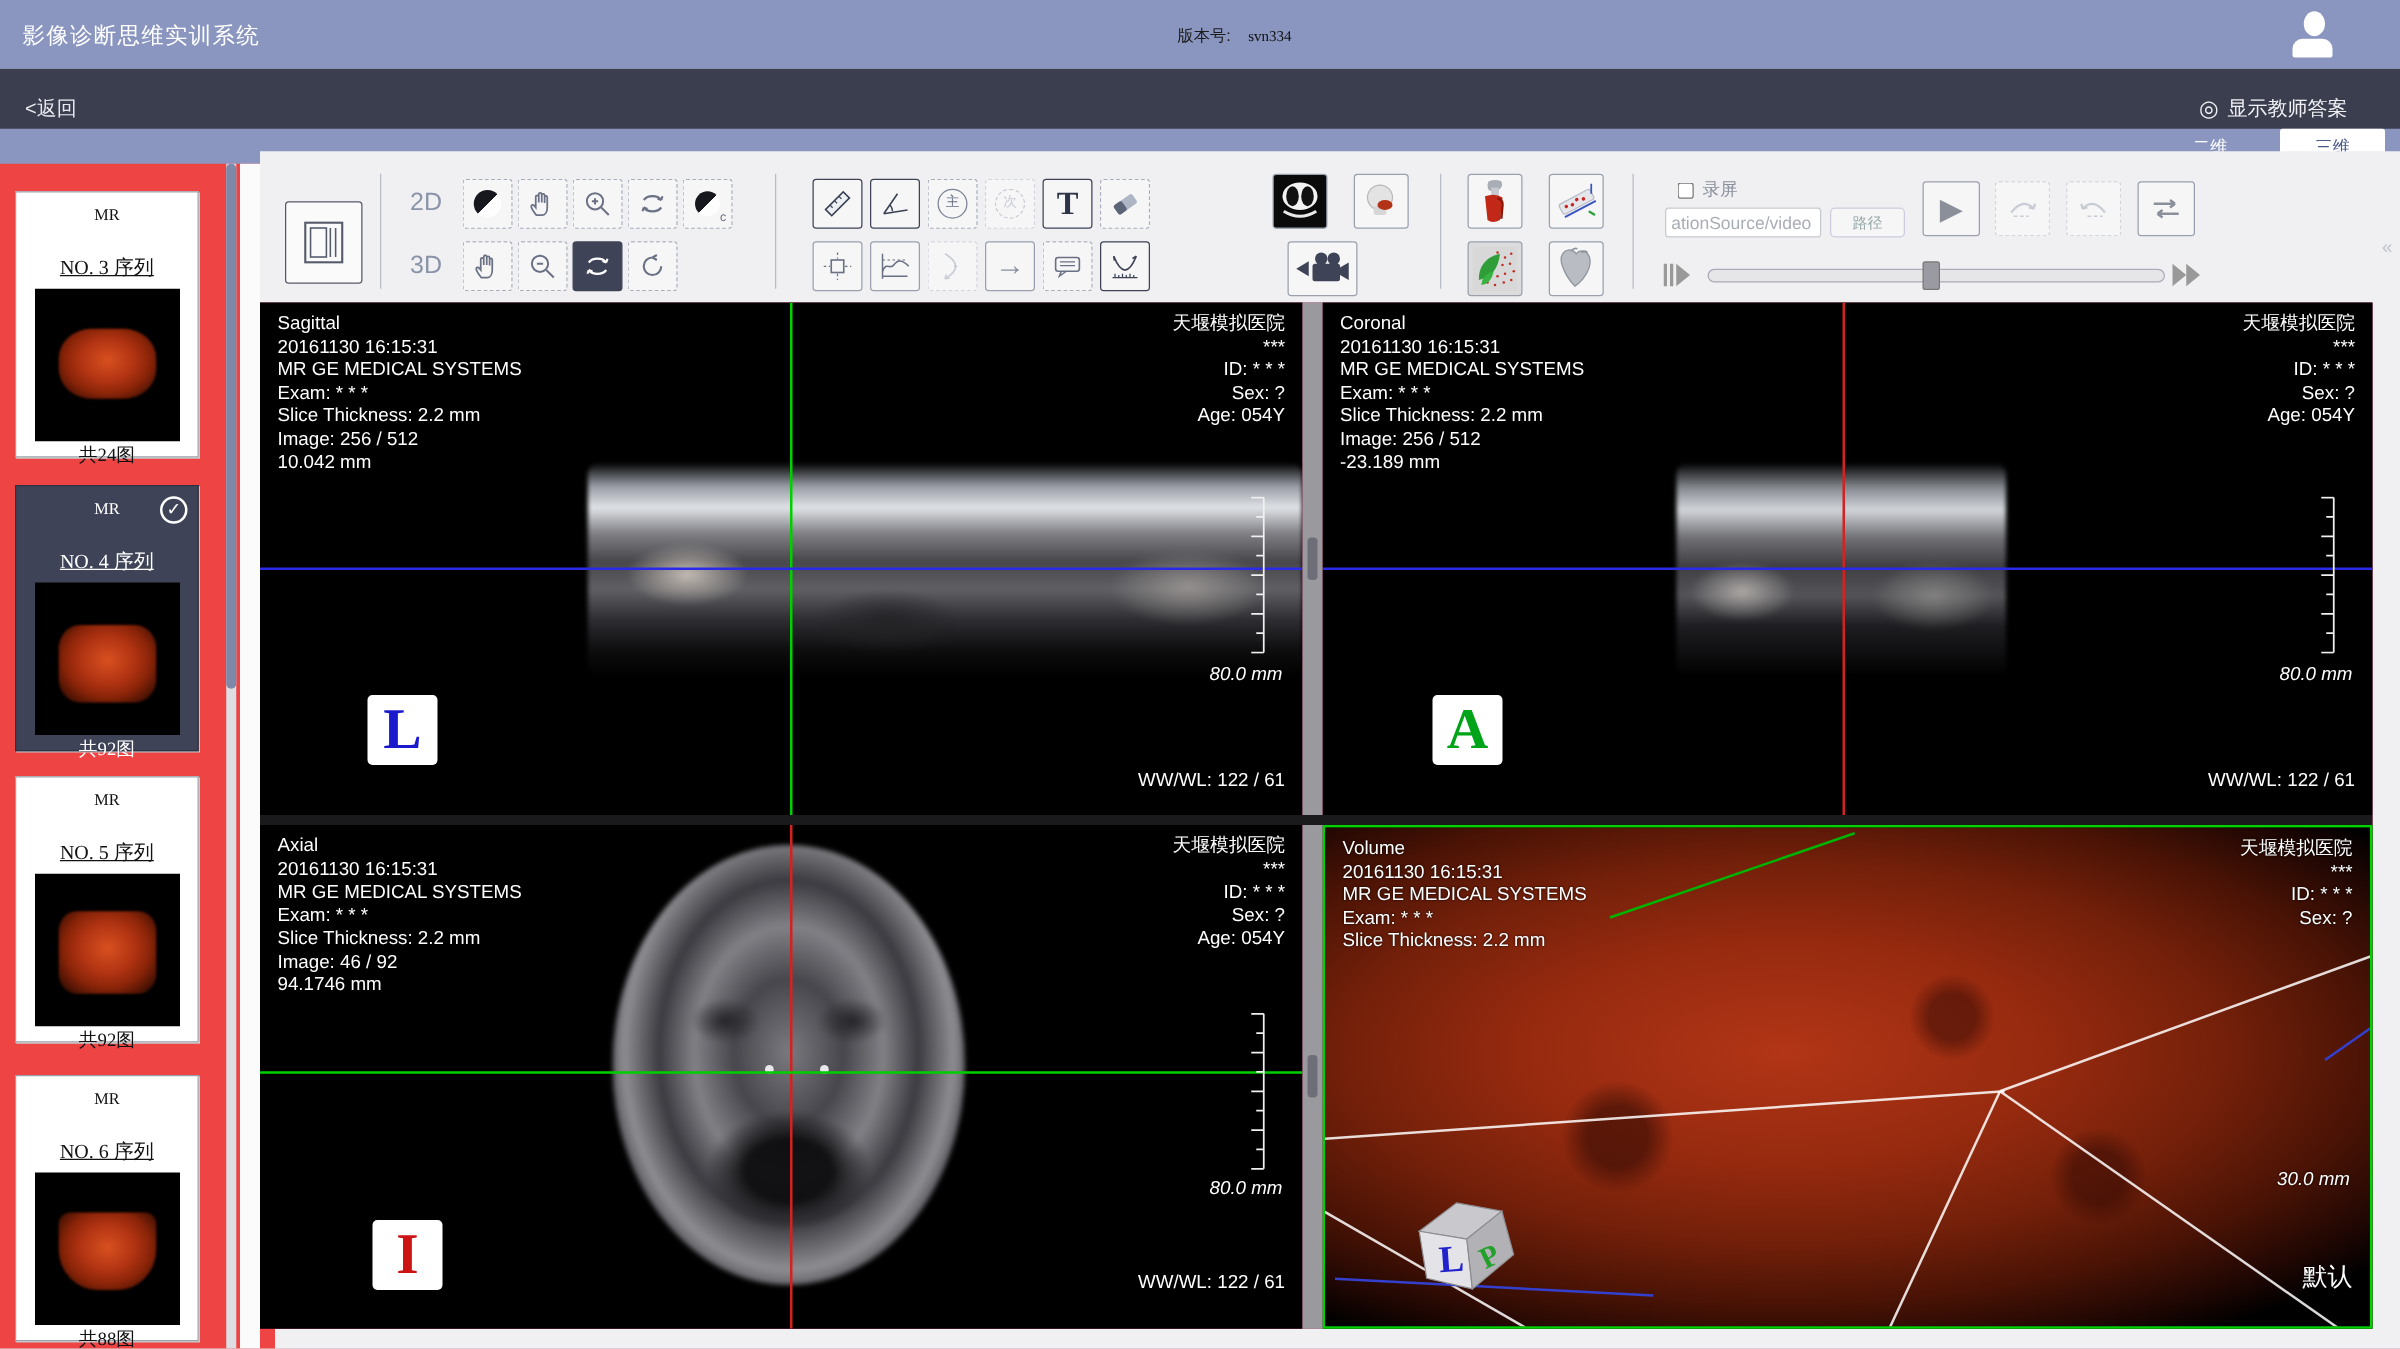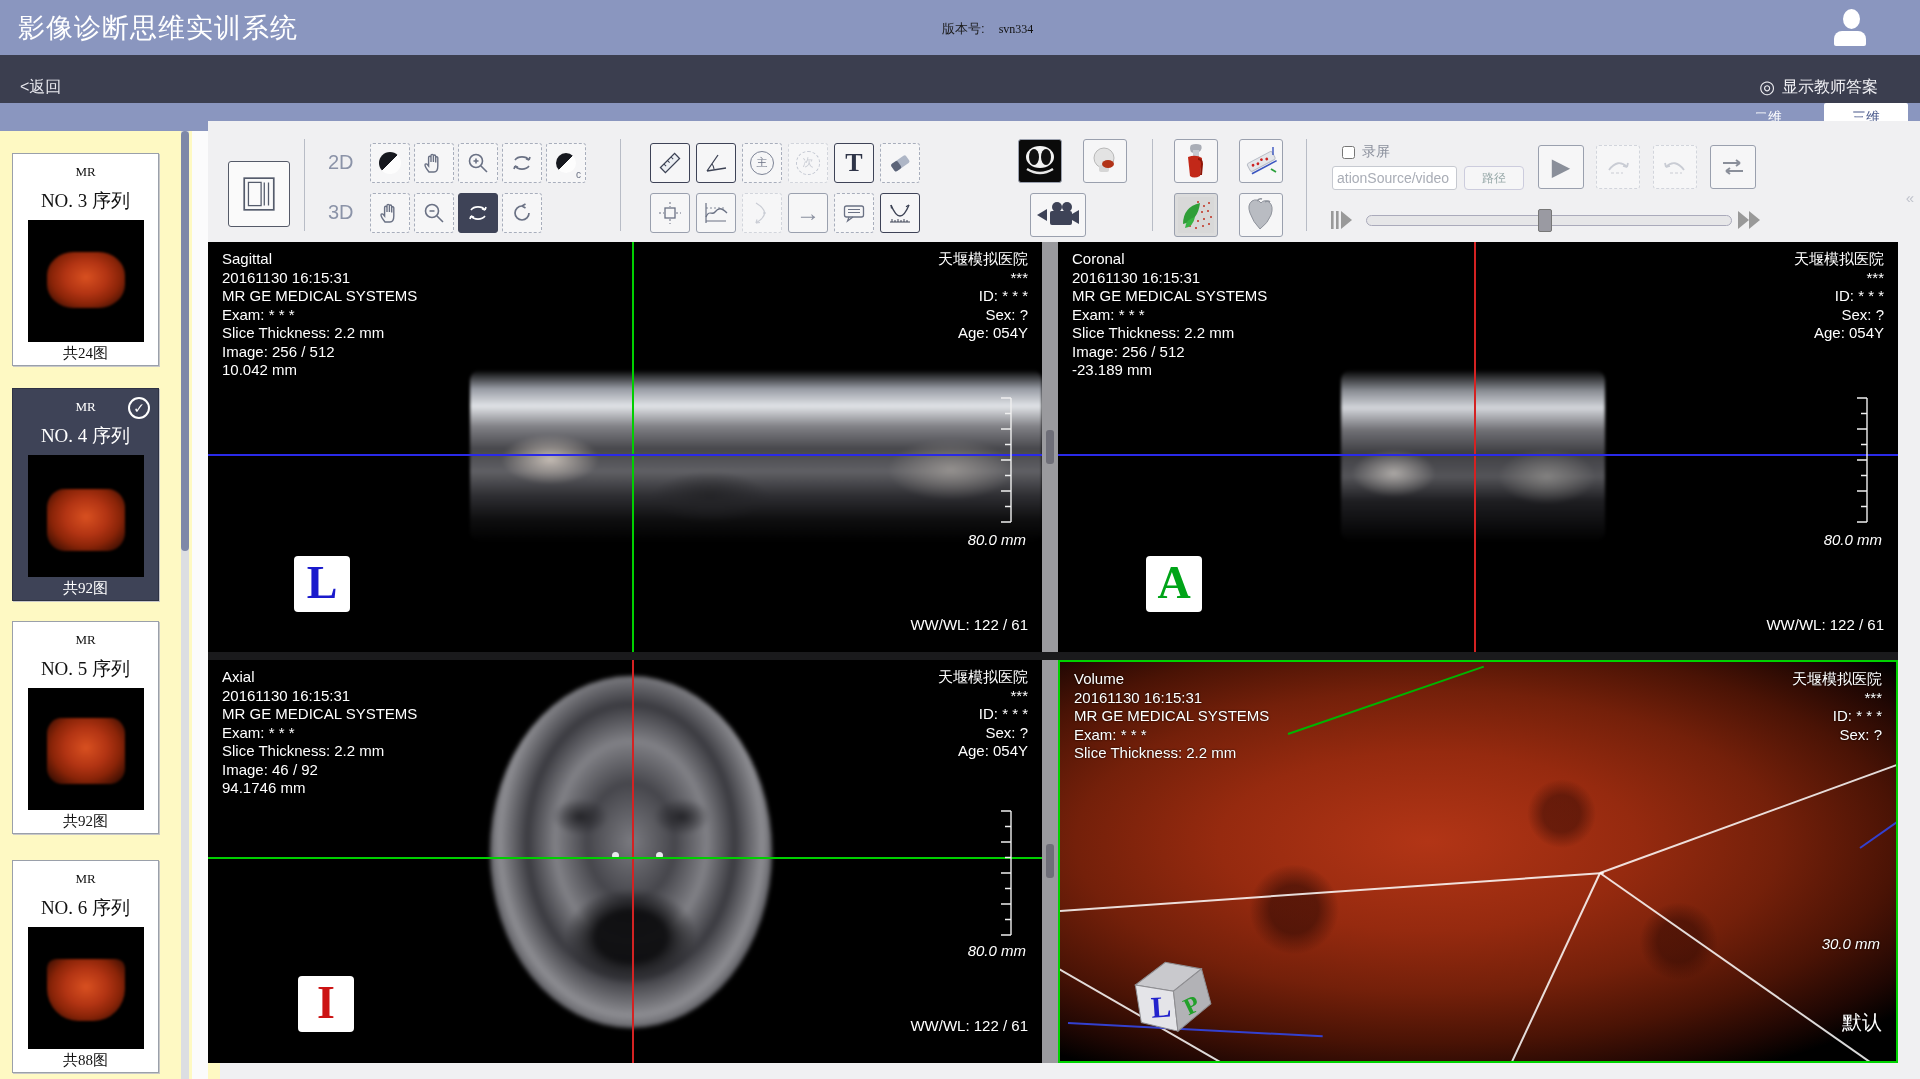--- a/index.html
+++ b/index.html
@@ -1,42 +1,42 @@
 <!DOCTYPE html>
 <html><head>
 <meta charset="utf-8">
 <style>
   * { margin:0; padding:0; box-sizing:border-box; }
   body { background:#cfcfcf; font-family:"Liberation Sans", sans-serif; }
   .screen { position:relative; width:1920px; height:1079px; overflow:hidden; background:#f0f0f2; }
 
   
   .topbar { position:absolute; left:0; top:0; width:1920px; height:55px; background:#8a96bf; display:flex; align-items:center; }
-  .app-title { color:#fff; font-size:27px; margin-left:18px; letter-spacing:1px; }
+  .app-title { color:#fff; font-size:18px; margin-left:18px; letter-spacing:1px; }
   .version-wrap { position:absolute; left:942px; top:20px; font-size:13px; color:#1c1c1c; display:flex; gap:14px; align-items:center;}
   .version-val { font-size:12px; color:#111; font-family:"Liberation Serif",serif; }
   .user-icon { position:absolute; right:52px; top:9px; width:34px; height:38px; }
   .user-icon .head { width:17px; height:20px; background:#fff; border-radius:50%; margin:0 auto; }
   .user-icon .body { width:32px; height:15px; background:#fff; border-radius:8px 8px 2px 2px; margin-top:2px; }
 
   .navbar { position:absolute; left:0; top:55px; width:1920px; height:64px; background:#3b3e4f; display:flex; align-items:center; }
   .back-btn { color:#e8e8ee; font-size:16px; margin-left:20px; cursor:pointer; }
   .answer-btn { position:absolute; right:42px; color:#f0f0f4; font-size:16px; display:flex; align-items:center; gap:7px; cursor:pointer; }
   .eye-glyph { font-size:18px; }
 
   .tabbar { position:absolute; left:0; top:103px; width:1920px; height:44px; background:#8a96bf; }
   .tab { position:absolute; top:0; height:28px; width:84px; text-align:center; line-height:28px; font-size:14px; color:#fff; cursor:pointer; }
   .tab-2d { right:110px; }
   .tab-3d { right:12px; background:#fff; color:#4a5a8c; border-radius:2px 2px 0 0; }
 
   
-  .sidebar { position:absolute; left:0; top:131px; width:220px; height:948px; background:#fef9c3; }
+  .sidebar { position:absolute; left:0; top:131px; width:220px; height:948px; background:#ef4444; }
   .series-card { position:absolute; left:12px; width:147px; height:213px; background:#fff; border:1px solid #9aa0aa; box-shadow:1px 1px 0 #c8c8c8; text-align:center; color:#111; font-family:"Liberation Serif",serif; cursor:pointer; }
   .series-card .mod { font-size:13px; margin-top:10px; }
-  .series-card .ser { font-size:19px; margin-top:8px; }
+  .series-card .ser { font-size:16px; margin-top:24px;text-decoration:underline; }
   .series-card .cnt { font-size:15px; margin-top:2px; }
   .series-card.selected { background:#3e4357; color:#fff; border-color:#2e3244; }
   .thumb { position:relative; width:116px; height:122px; background:#000; margin:6px auto 0 auto; overflow:hidden; }
   .blob { position:absolute; left:19px; top:26px; width:78px; height:70px; border-radius:34%/42%;
           background:radial-gradient(ellipse at 50% 45%, #d85020 0%, #b23413 38%, #8a2408 62%, #481203 84%, rgba(0,0,0,0) 97%); filter:blur(1px); }
   .check-badge { position:absolute; right:8px; top:8px; width:22px; height:22px; border:2px solid #fff; border-radius:50%; color:#fff; font-size:14px; line-height:19px; text-align:center; }
   .side-scroll { position:absolute; left:181px; top:0; width:8px; height:948px; background:#dcdee2; }
   .side-thumbbar { position:absolute; left:181px; top:0; width:8px; height:420px; background:#7e88a8; border-radius:4px; }
   .side-edge { position:absolute; left:192px; top:131px; width:16px; height:948px; background:#fbfbfc; }
 

